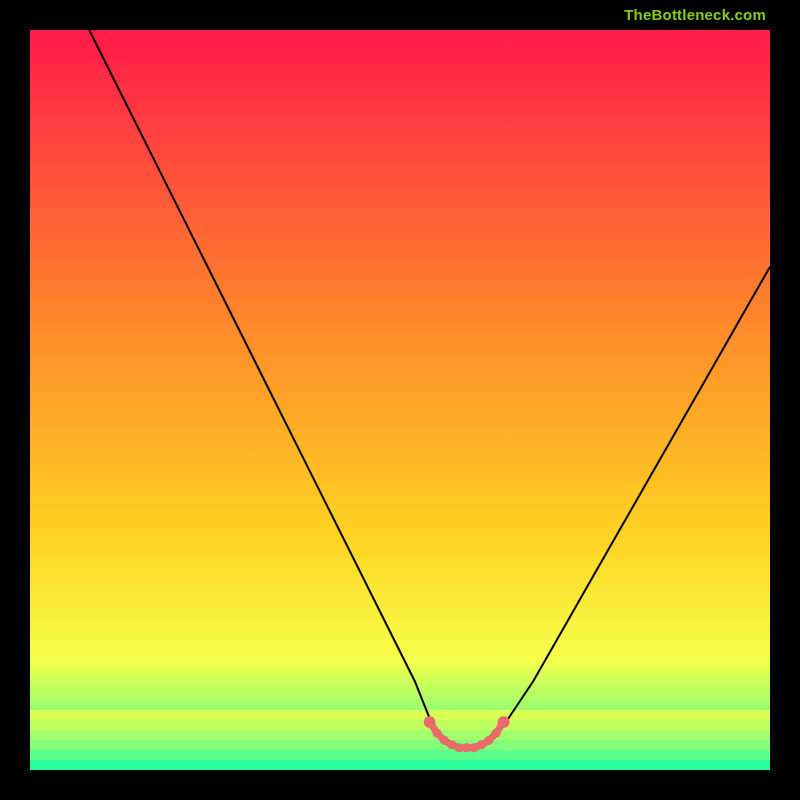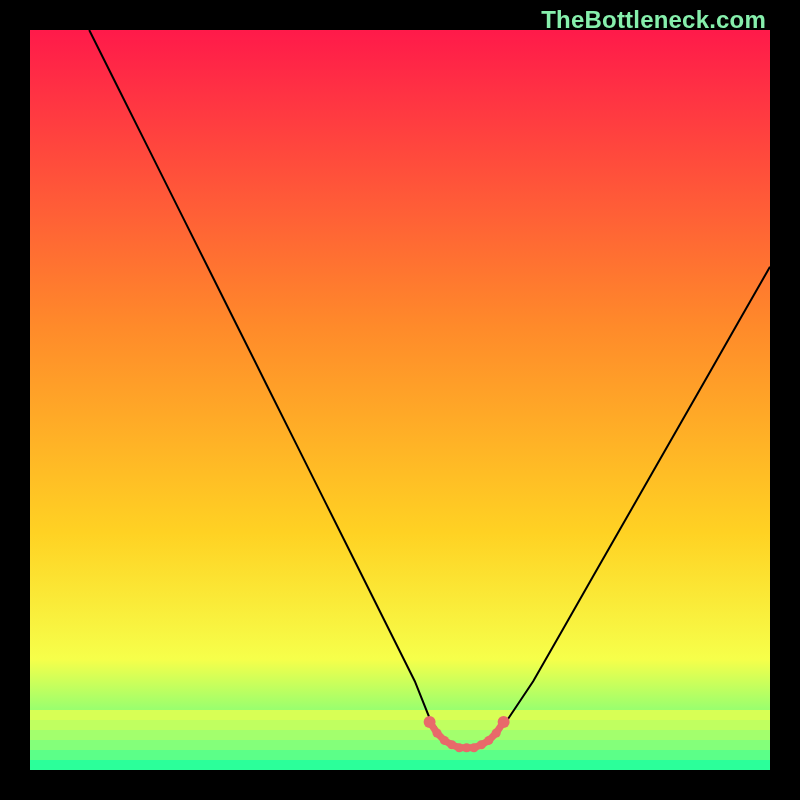--- a/index.html
+++ b/index.html
@@ -23,23 +23,23 @@
     position: absolute;
     left: 0;
     top: 0;
     width: 740px;
     height: 740px;
   }
   .watermark {
     position: absolute;
     top: 6px;
     right: 34px;
-    font-size: 24px;
+    font-size: 15px;
     font-weight: 600;
-    color: #86efac;
+    color: #84cc16;
     letter-spacing: 0.2px;
   }
 </style>
 </head>
 <body>
 
 <div class="watermark">TheBottleneck.com</div>
 
 <div class="frame">
   <svg class="plot-area" viewBox="0 0 740 740" preserveAspectRatio="none">

